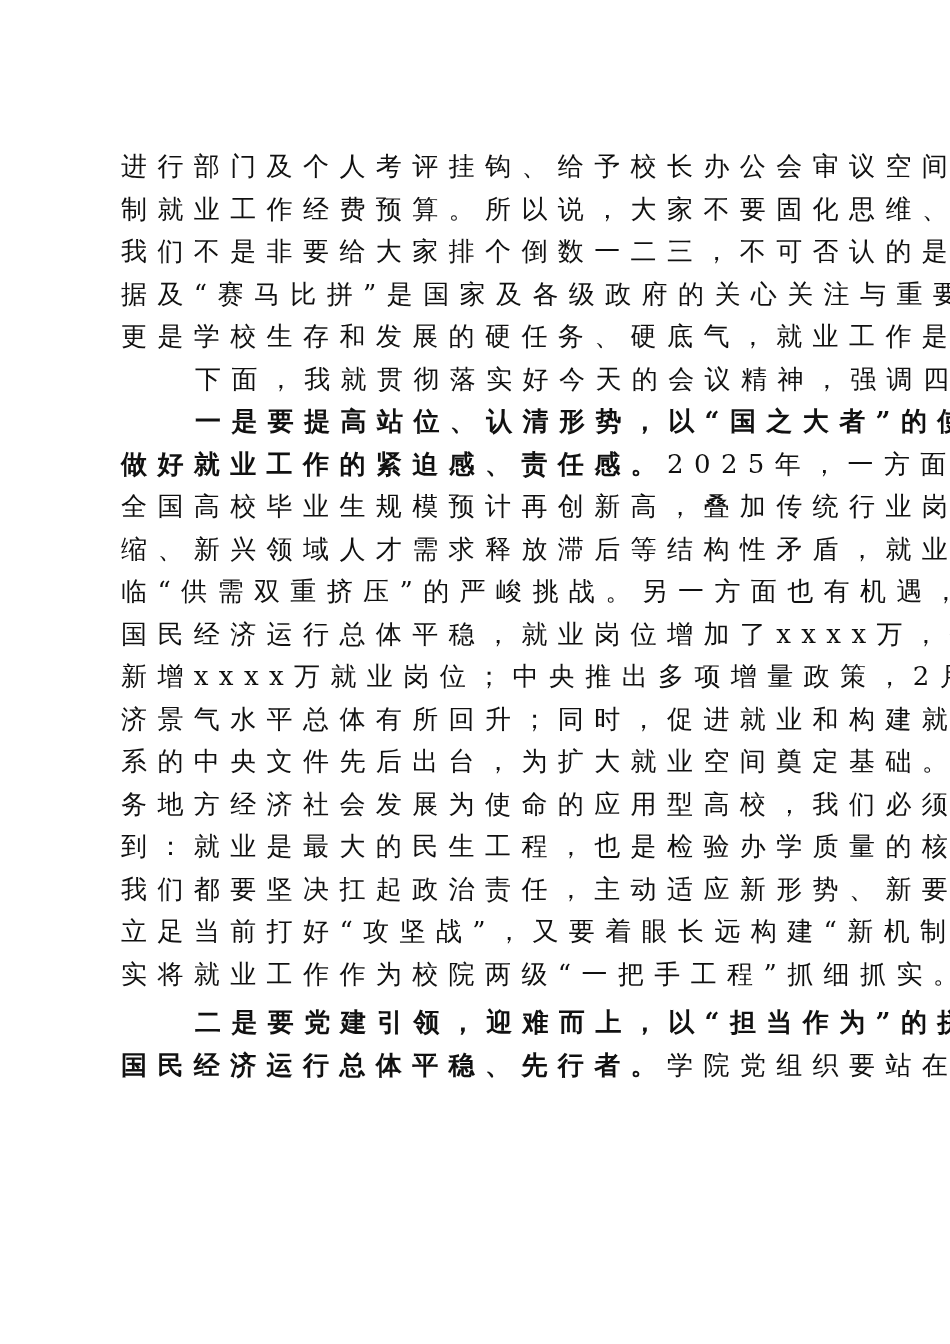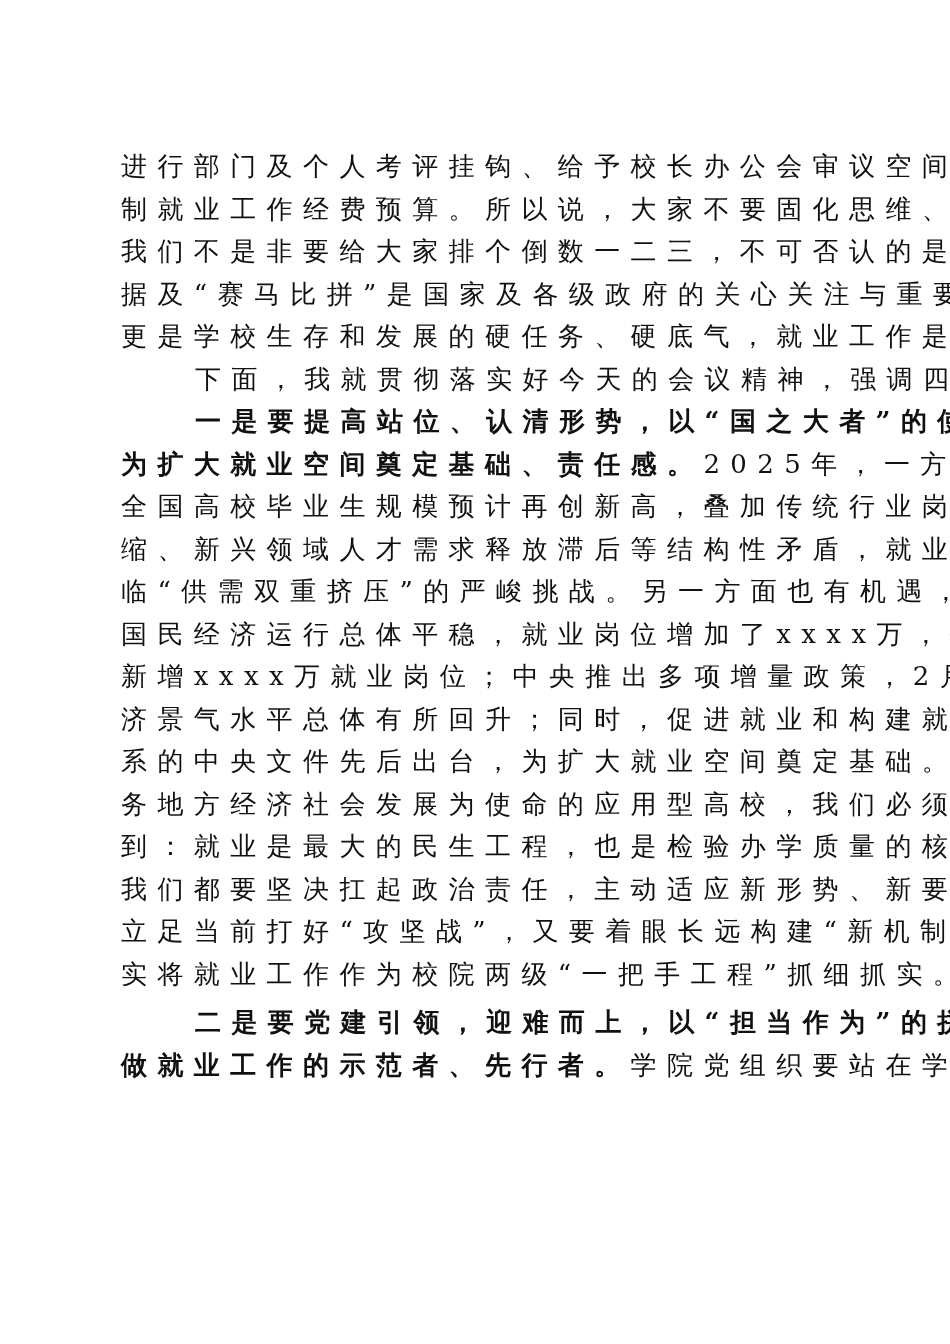--- a/index.html
+++ b/index.html
@@ -54,21 +54,21 @@
 
   <div>
     <div class="line indent">下面，我就贯彻落实好今天的会议精神，强调四点意见。</div>
   </div>
 
   <div>
     <div class="line indent">
       <span class="bold">一是要提高站位、认清形势，以“国之大者”的使命增强</span>
     </div>
     <div class="line">
-      <span class="bold">为扩大就业空间奠定基础、责任感。</span><span>2025年，一方面既有挑战，</span>
+      <span class="bold">做好就业工作的紧迫感、责任感。</span><span>2025年，一方面既有挑战，</span>
     </div>
     <div class="line">全国高校毕业生规模预计再创新高，叠加传统行业岗位需求收</div>
     <div class="line">缩、新兴领域人才需求释放滞后等结构性矛盾，就业工作面</div>
     <div class="line">临“供需双重挤压”的严峻挑战。另一方面也有机遇，2024年</div>
     <div class="line">国民经济运行总体平稳，就业岗位增加了xxxx万，今年将继续</div>
     <div class="line">新增xxxx万就业岗位；中央推出多项增量政策，2月份我国经</div>
     <div class="line">济景气水平总体有所回升；同时，促进就业和构建就业服务体</div>
     <div class="line">系的中央文件先后出台，为扩大就业空间奠定基础。作为以服</div>
     <div class="line">务地方经济社会发展为使命的应用型高校，我们必须清醒认识</div>
     <div class="line">到：就业是最大的民生工程，也是检验办学质量的核心指标。</div>
@@ -77,17 +77,17 @@
     <div class="line">实将就业工作作为校院两级“一把手工程”抓细抓实。</div>
   </div>
 
   <div class="spacer"></div>
 
   <div>
     <div class="line indent">
       <span class="bold">二是要党建引领，迎难而上，以“担当作为”的拼搏精神</span>
     </div>
     <div class="line">
-      <span class="bold">做就业工作的示范者、先行者。</span><span>学院党组织要站在学校全面深</span>
+      <span class="bold">国民经济运行总体平稳、先行者。</span><span>学院党组织要站在学校全面深</span>
     </div>
   </div>
 
 </div>
 
 </body></html>

